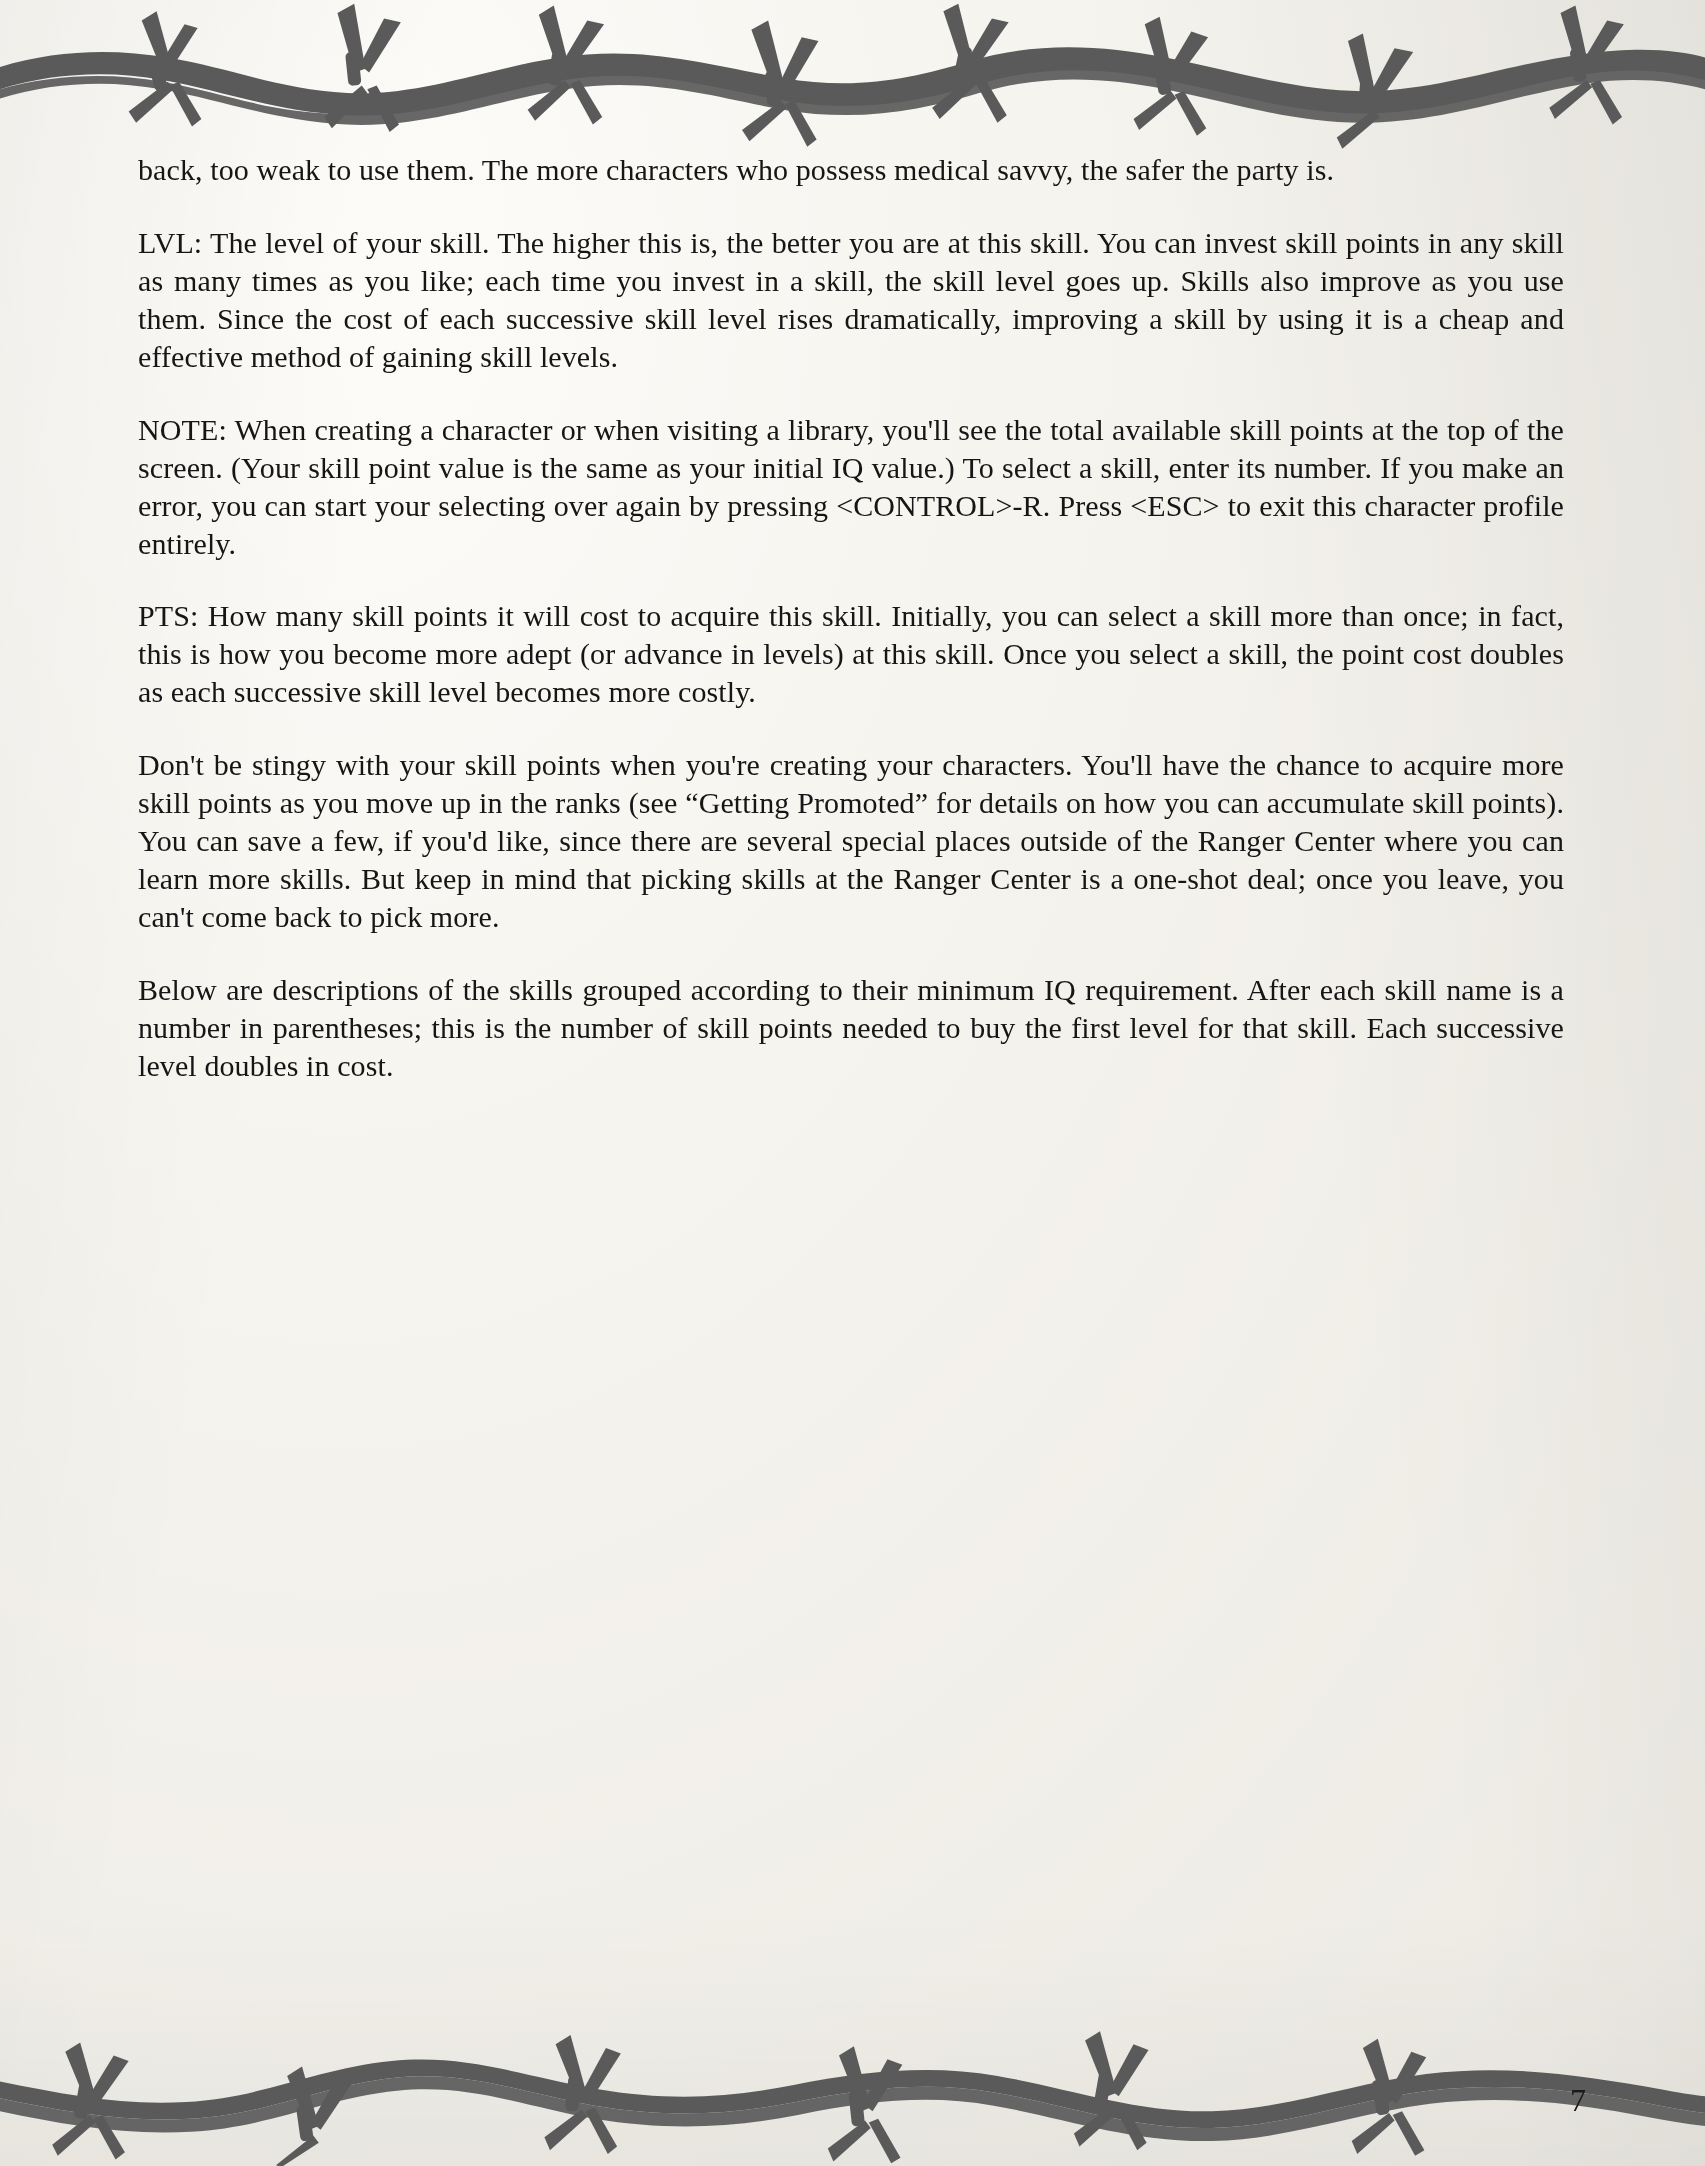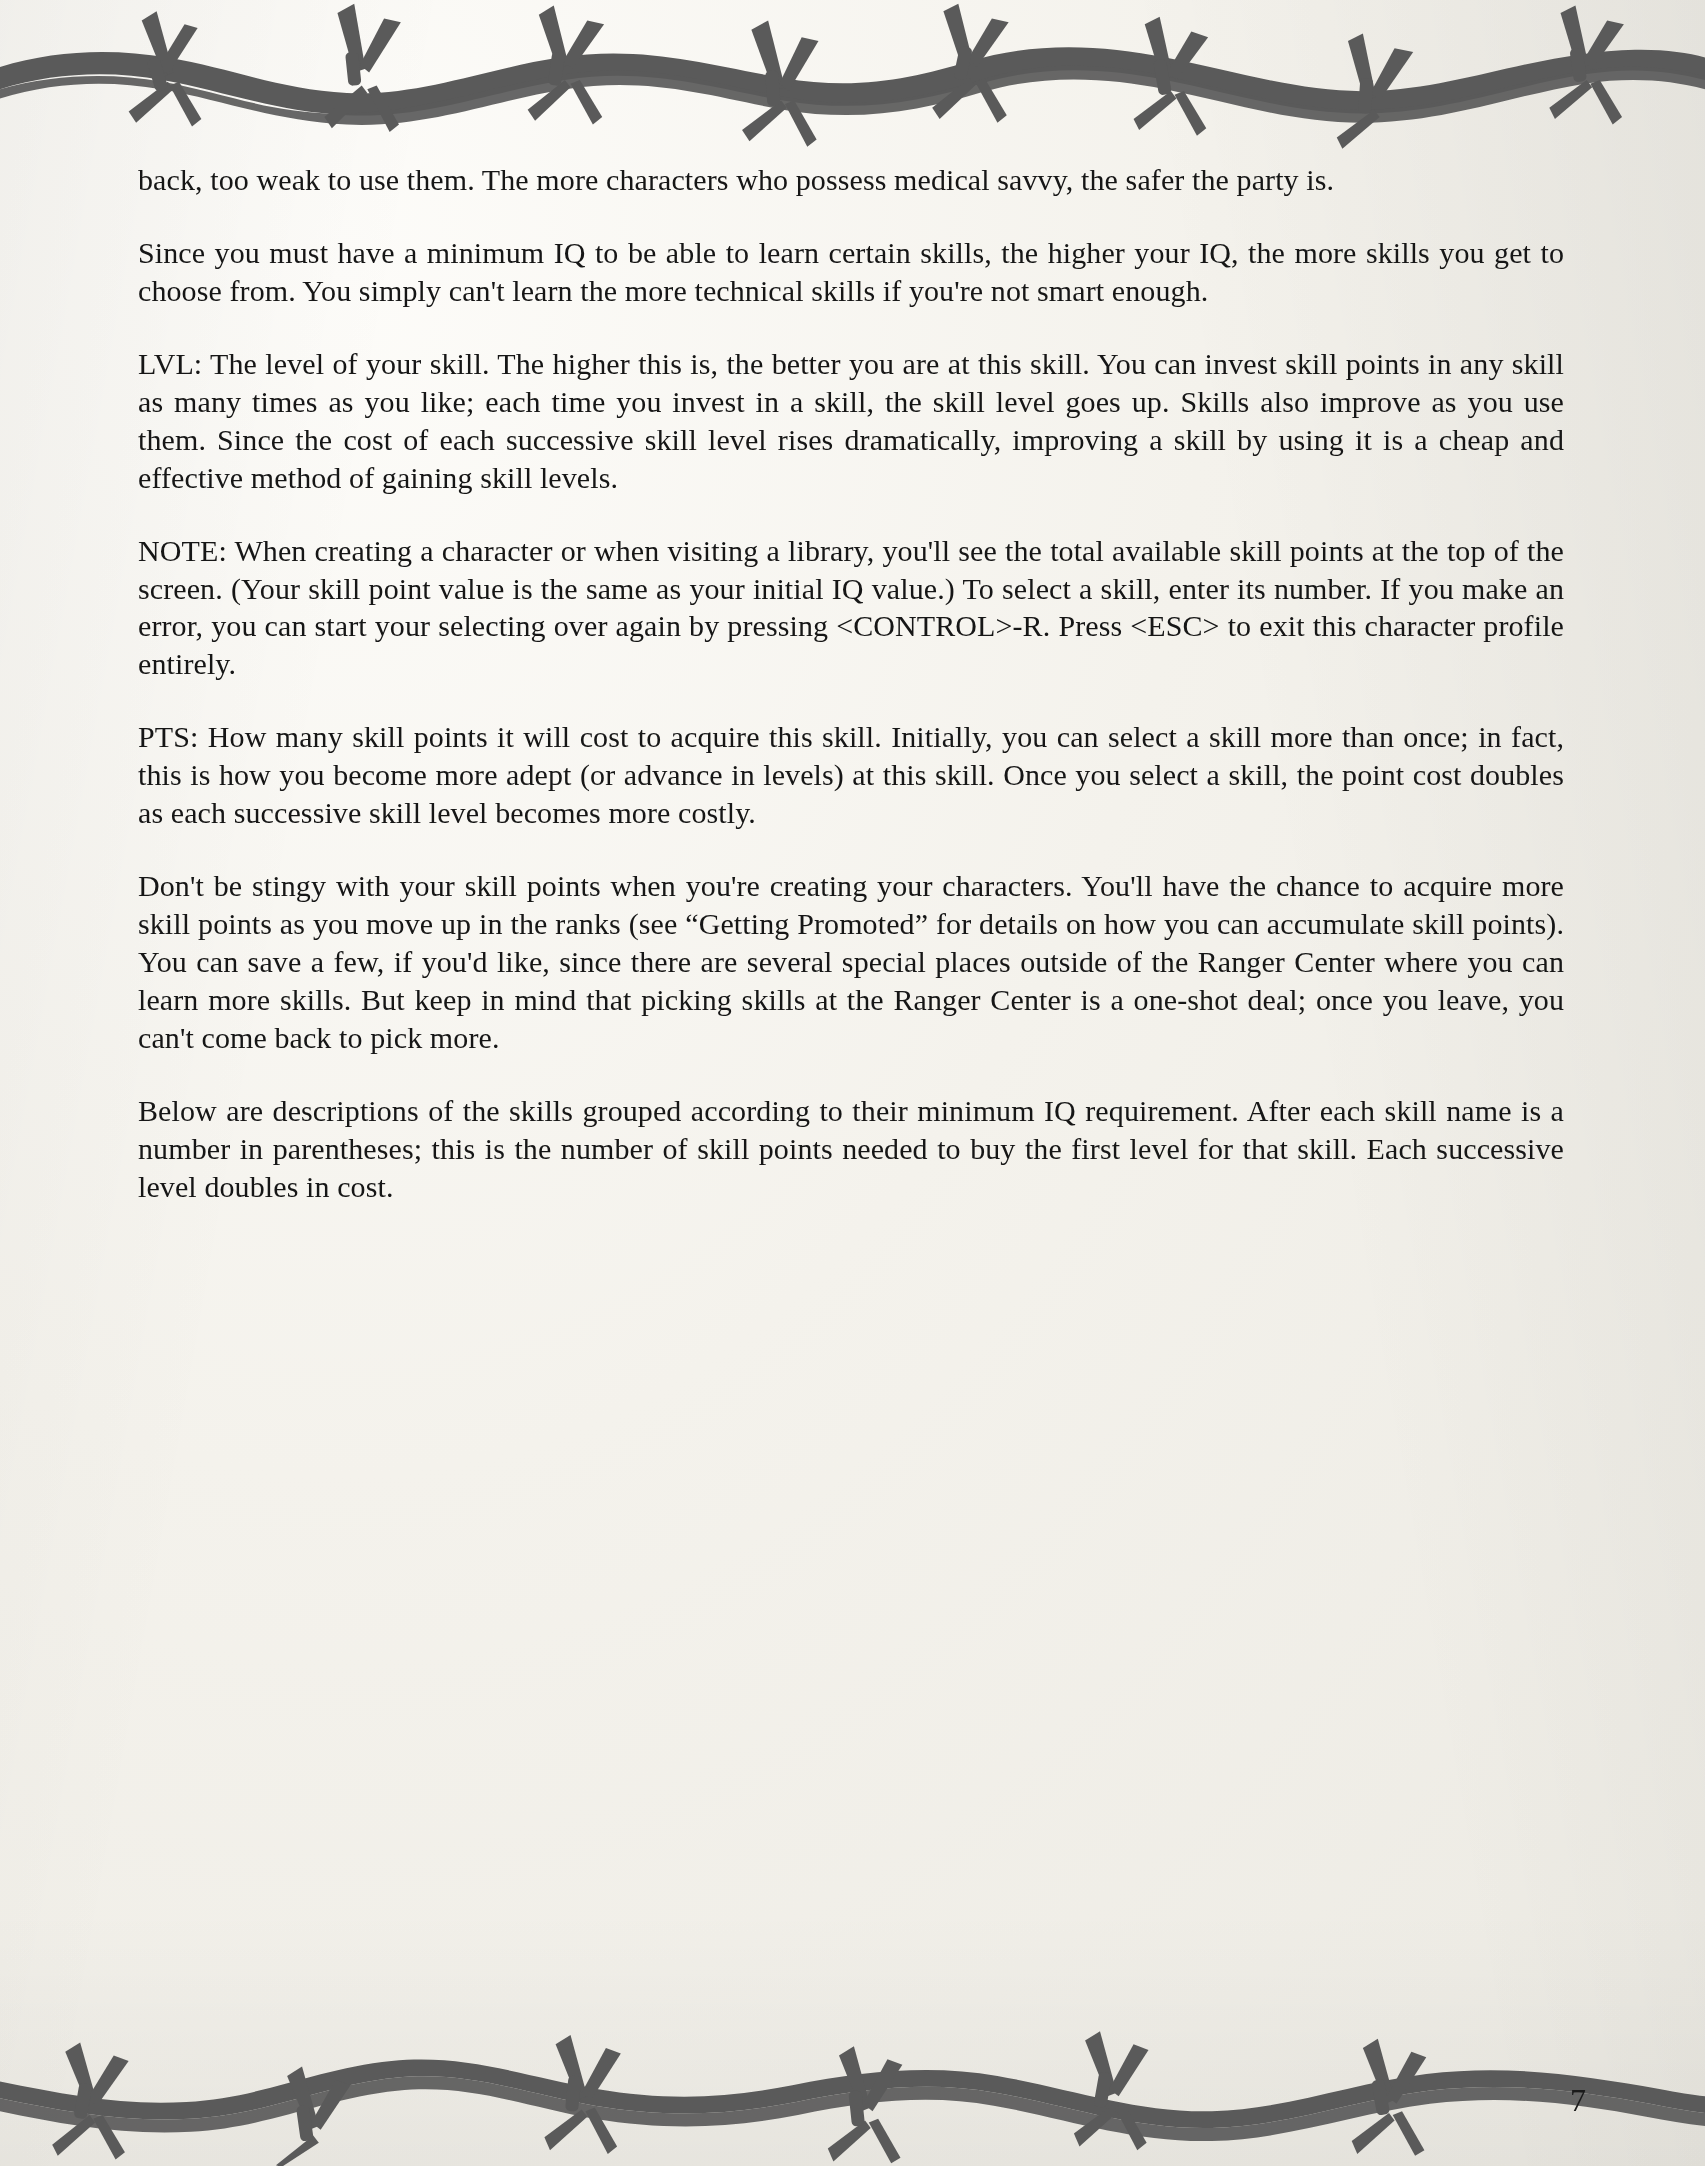--- a/index.html
+++ b/index.html
@@ -43,21 +43,21 @@
     height: 158px;
     pointer-events: none;
   }
   .wire-top { top: 0px; }
   .wire-bottom { bottom: 0px; }
 
   
   .content {
     position: absolute;
     left: 138px;
-    top: 161px;
+    top: 151px;
     width: 1426px;
   }
   p.para {
     margin: 0 0 35px 0;
     font-size: 30px;
     line-height: 1.265;
     text-align: justify;
     text-justify: inter-word;
     letter-spacing: 0.1px;
     color: #161616;
@@ -149,23 +149,20 @@
         <rect x="1240" y="64" width="14" height="38" rx="5" transform="rotate(-10 1247 83)"></rect>
         <rect x="1458" y="84" width="14" height="38" rx="5" transform="rotate(4 1465 103)"></rect>
         <rect x="1686" y="52" width="14" height="36" rx="5" transform="rotate(-8 1693 70)"></rect>
       </g>
     </g>
   </svg>
 
   <div class="content">
     <p class="para">
       <span class="lead"></span><span>back, too weak to use them. The more characters who possess medical savvy, the safer the party is.</span>
-    </p>
-    <p class="para">
-      <span class="lead"></span><span>Since you must have a minimum IQ to be able to learn certain skills, the higher your IQ, the more skills you get to choose from. You simply can't learn the more technical skills if you're not smart enough.</span>
     </p>
     <p class="para">
       <span class="lead">LVL:</span><span> The level of your skill. The higher this is, the better you are at this skill. You can invest skill points in any skill as many times as you like; each time you invest in a skill, the skill level goes up. Skills also improve as you use them. Since the cost of each successive skill level rises dramatically, improving a skill by using it is a cheap and effective method of gaining skill levels.</span>
     </p>
     <p class="para">
       <span class="lead">NOTE:</span><span> When creating a character or when visiting a library, you'll see the total available skill points at the top of the screen. (Your skill point value is the same as your initial IQ value.) To select a skill, enter its number. If you make an error, you can start your selecting over again by pressing &lt;CONTROL&gt;-R. Press &lt;ESC&gt; to exit this character profile entirely.</span>
     </p>
     <p class="para">
       <span class="lead">PTS:</span><span> How many skill points it will cost to acquire this skill. Initially, you can select a skill more than once; in fact, this is how you become more adept (or advance in levels) at this skill. Once you select a skill, the point cost doubles as each successive skill level becomes more costly.</span>
     </p>

